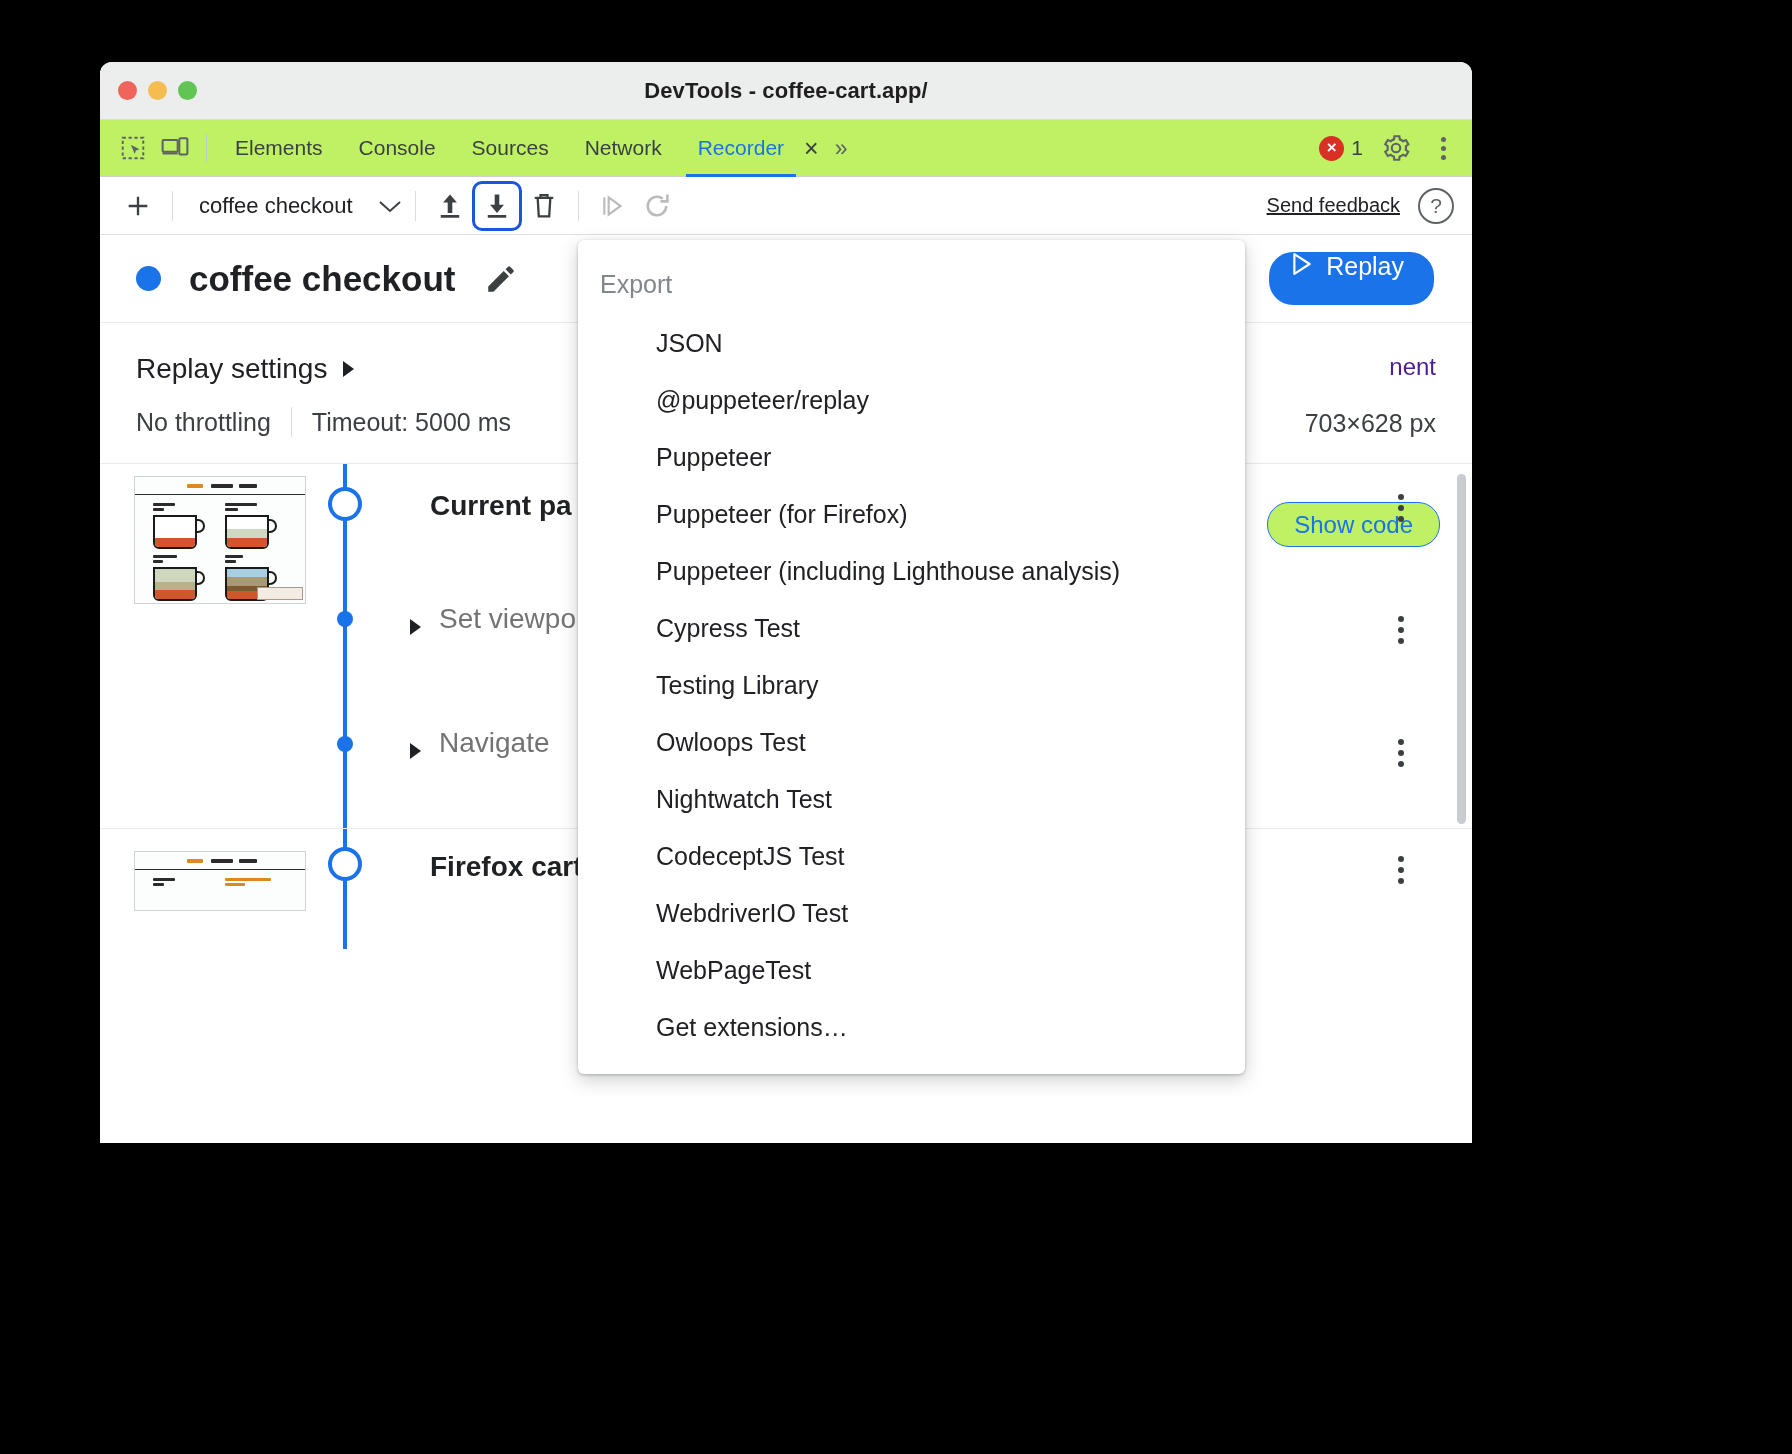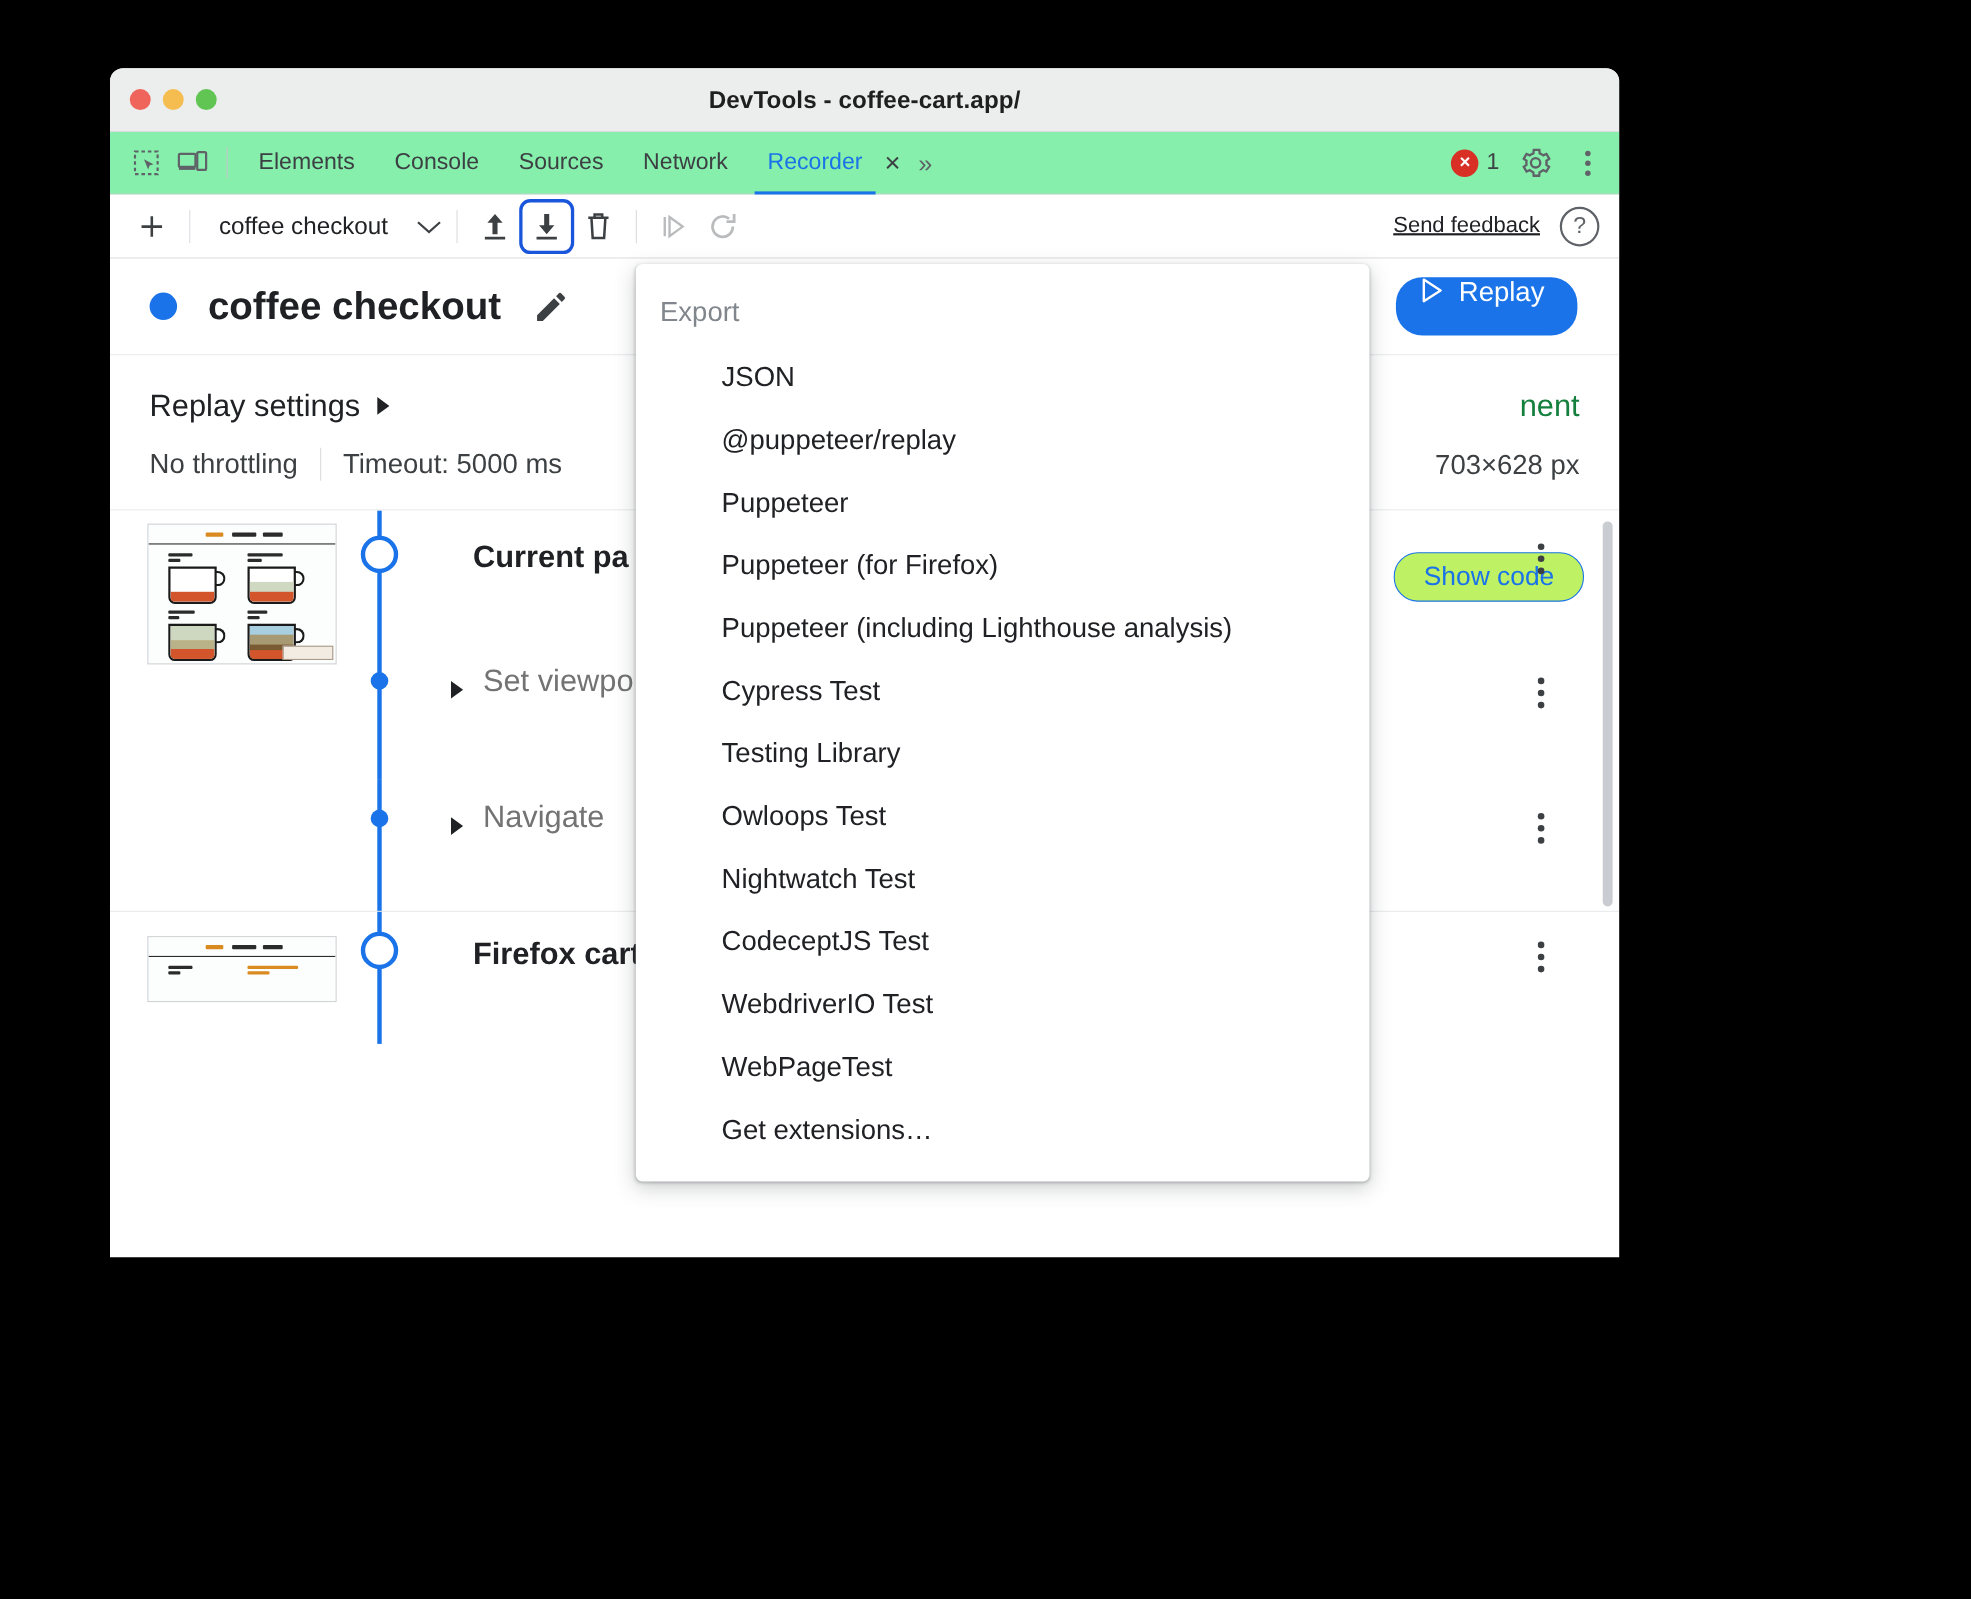--- a/index.html
+++ b/index.html
@@ -42,21 +42,21 @@
   .dot.green { background: #61c554; }
   .title-text {
     position: absolute; left: 0; right: 0; text-align: center;
     font-size: 22px; font-weight: bold; color: #1f1f1f;
     letter-spacing: 0.1px;
   }
 
   
   .tabbar {
     height: 57px;
-    background: #86efac;
+    background: #bef264;
     border-bottom: 1px solid #cdd0d3;
     display: flex; align-items: center;
     padding: 0 14px 0 12px;
     position: relative;
   }
   .tb-icon {
     width: 42px; height: 42px;
     display: flex; align-items: center; justify-content: center;
     border-radius: 5px; cursor: pointer;
   }
@@ -175,21 +175,21 @@
   }
   .settings-row2 {
     display: flex; align-items: center; margin-top: 22px;
     font-size: 25px; color: #3c4043;
   }
   .settings-row2 .divider {
     width: 1px; height: 30px; background: #dadce0; margin: 0 20px;
   }
   .env-label {
     position: absolute; right: 36px; top: 30px;
-    font-size: 28px; color: #15803d; margin-left: 36px;
+    font-size: 24px; color: #4c1d95; margin-left: 36px;
   }
   .env-size {
     position: absolute; right: 36px; top: 86px;
     font-size: 25px; color: #3c4043;
   }
 
   
   .steps-area {
     position: relative; height: 485px; overflow: hidden;
   }

